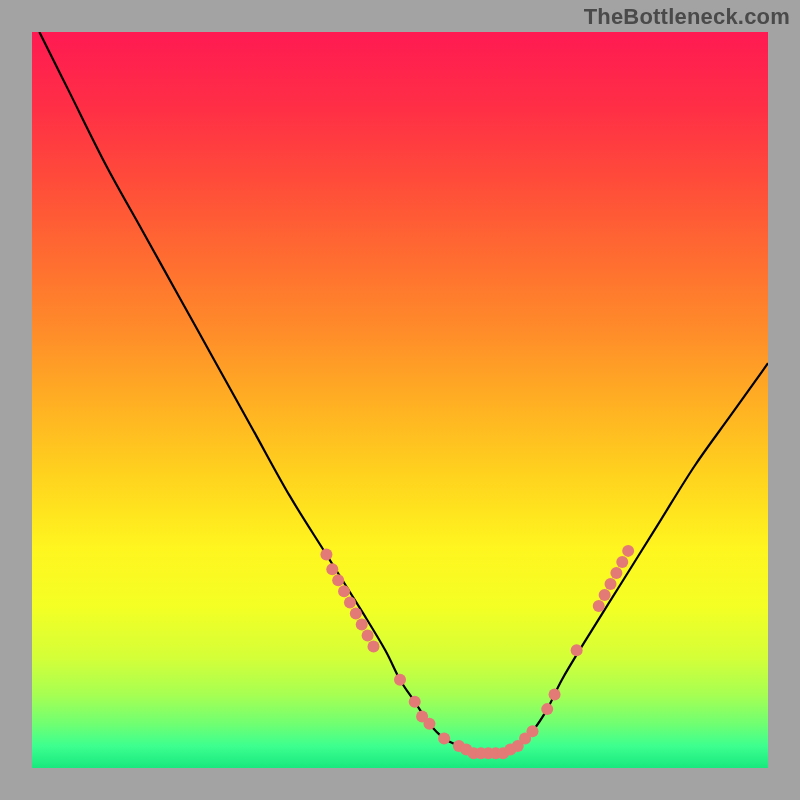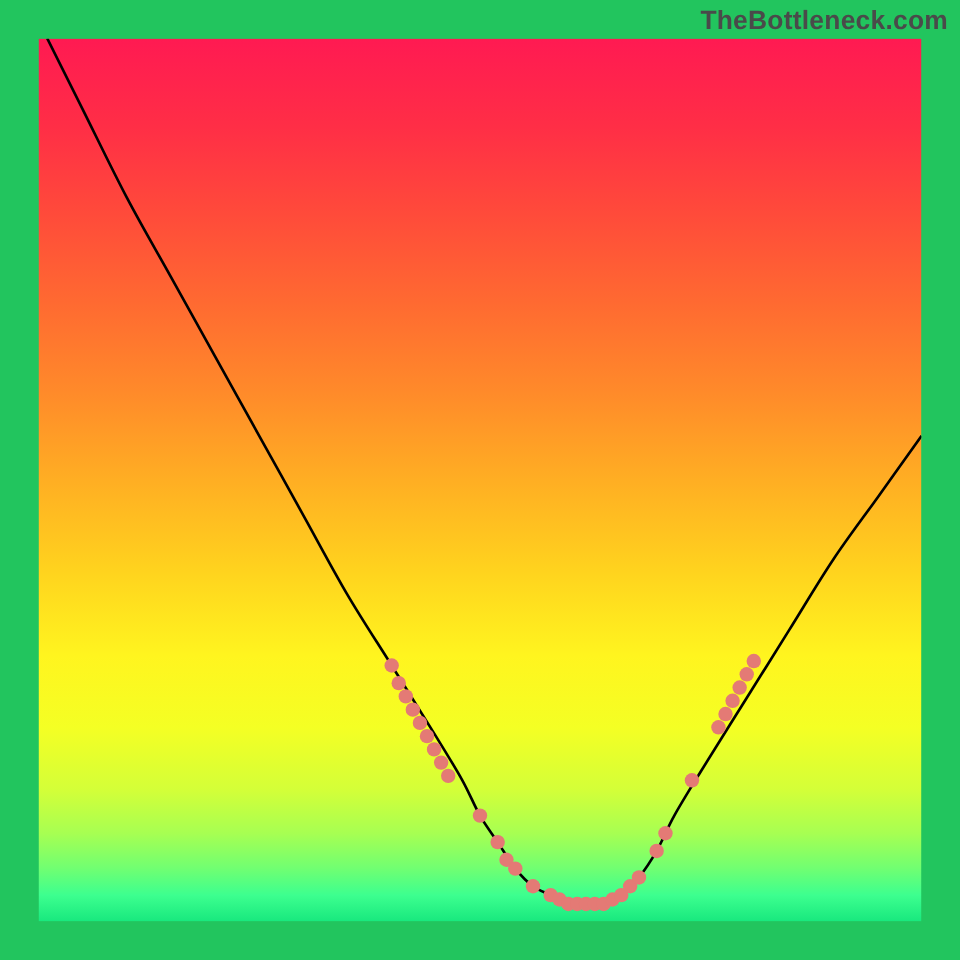--- a/index.html
+++ b/index.html
@@ -8,21 +8,21 @@
     width: 800px;
     height: 800px;
     background: #000000;
     overflow: hidden;
     font-family: Arial, Helvetica, sans-serif;
   }
   .frame {
     position: relative;
     width: 800px;
     height: 800px;
-    background: #22c55e;
+    background: #a3a3a3;
     text-decoration: underline;
   }
   .watermark {
     position: absolute;
     top: 4px;
     right: 10px;
     color: #4a4a4a;
     font-size: 22px;
     font-weight: 600;
     letter-spacing: 0.2px;

